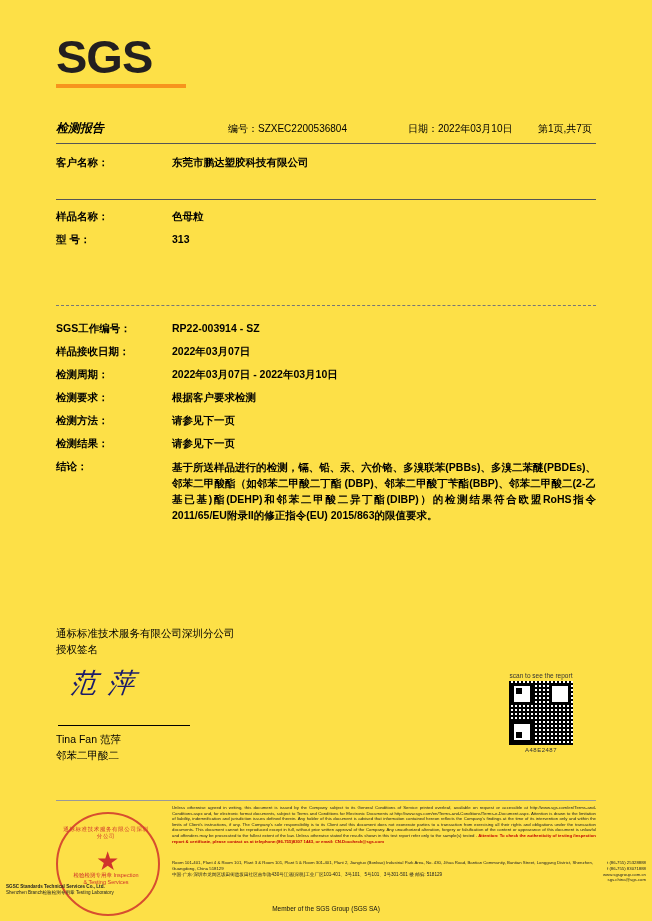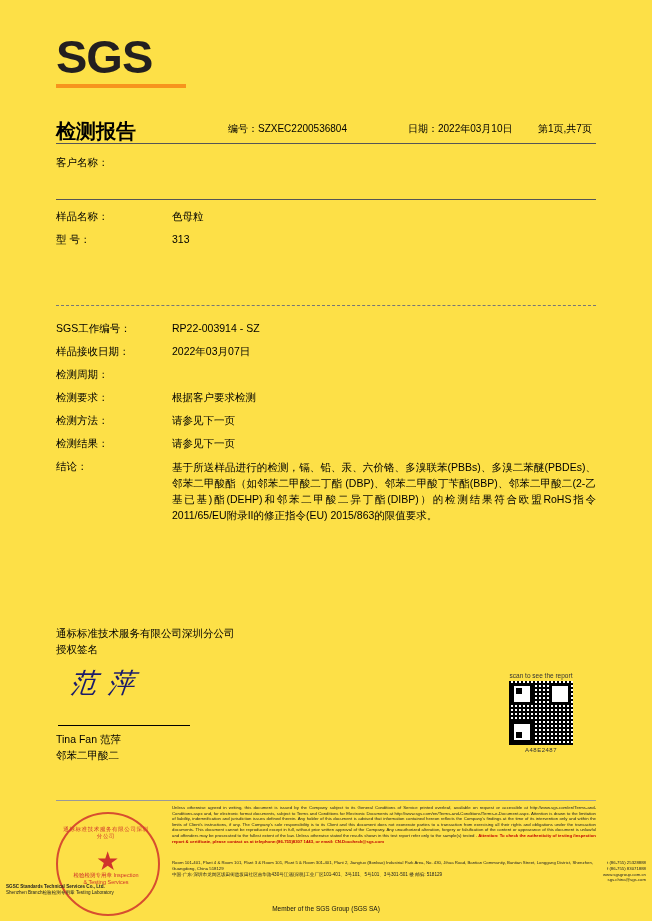--- a/index.html
+++ b/index.html
@@ -44,24 +44,25 @@
   }
 
   
   .title-row {
     position: absolute;
     left: 56px;
     top: 118px;
     width: 540px;
   }
   .doc-title {
-    font-size: 20px;
+    font-size: 12px;
     font-weight: bold;
     color: #000;
     display: inline-block;
+    font-style: italic;
   }
   .report-no {
     position: absolute;
     left: 172px;
     top: 4px;
     font-size: 10px;
     color: #000;
   }
   .report-date {
     position: absolute;
@@ -96,20 +97,21 @@
     position: absolute;
     left: 56px;
     width: 540px;
     font-size: 10.5px;
     color: #000;
   }
   .frow {
     display: flex;
     margin-bottom: 9px;
     line-height: 14px;
+    font-weight: bold;
   }
   .flabel {
     width: 116px;
     flex: 0 0 116px;
     color: #000;
   }
   .fvalue {
     flex: 1;
     color: #000;
   }
@@ -351,20 +353,21 @@
     <span class="report-no">编号：SZXEC2200536804</span>
     <span class="report-date">日期：2022年03月10日</span>
     <span class="page-of">第1页,共7页</span>
   </div>
 
   <div class="hr-thin" style="top:143px;"></div>
 
   <div class="fields" style="top:155px;">
     <div class="frow">
       <div class="flabel">客户名称：</div>
+      <div class="fvalue">东莞市鹏达塑胶科技有限公司</div>
     </div>
   </div>
 
   <div class="hr-thin" style="top:199px;"></div>
 
   <div class="fields" style="top:209px;">
     <div class="frow">
       <div class="flabel">样品名称：</div>
       <div class="fvalue">色母粒</div>
     </div>
@@ -380,20 +383,21 @@
     <div class="frow">
       <div class="flabel">SGS工作编号：</div>
       <div class="fvalue">RP22-003914 - SZ</div>
     </div>
     <div class="frow">
       <div class="flabel">样品接收日期：</div>
       <div class="fvalue">2022年03月07日</div>
     </div>
     <div class="frow">
       <div class="flabel">检测周期：</div>
+      <div class="fvalue">2022年03月07日 - 2022年03月10日</div>
     </div>
     <div class="frow">
       <div class="flabel">检测要求：</div>
       <div class="fvalue">根据客户要求检测</div>
     </div>
     <div class="frow">
       <div class="flabel">检测方法：</div>
       <div class="fvalue">请参见下一页</div>
     </div>
     <div class="frow">

